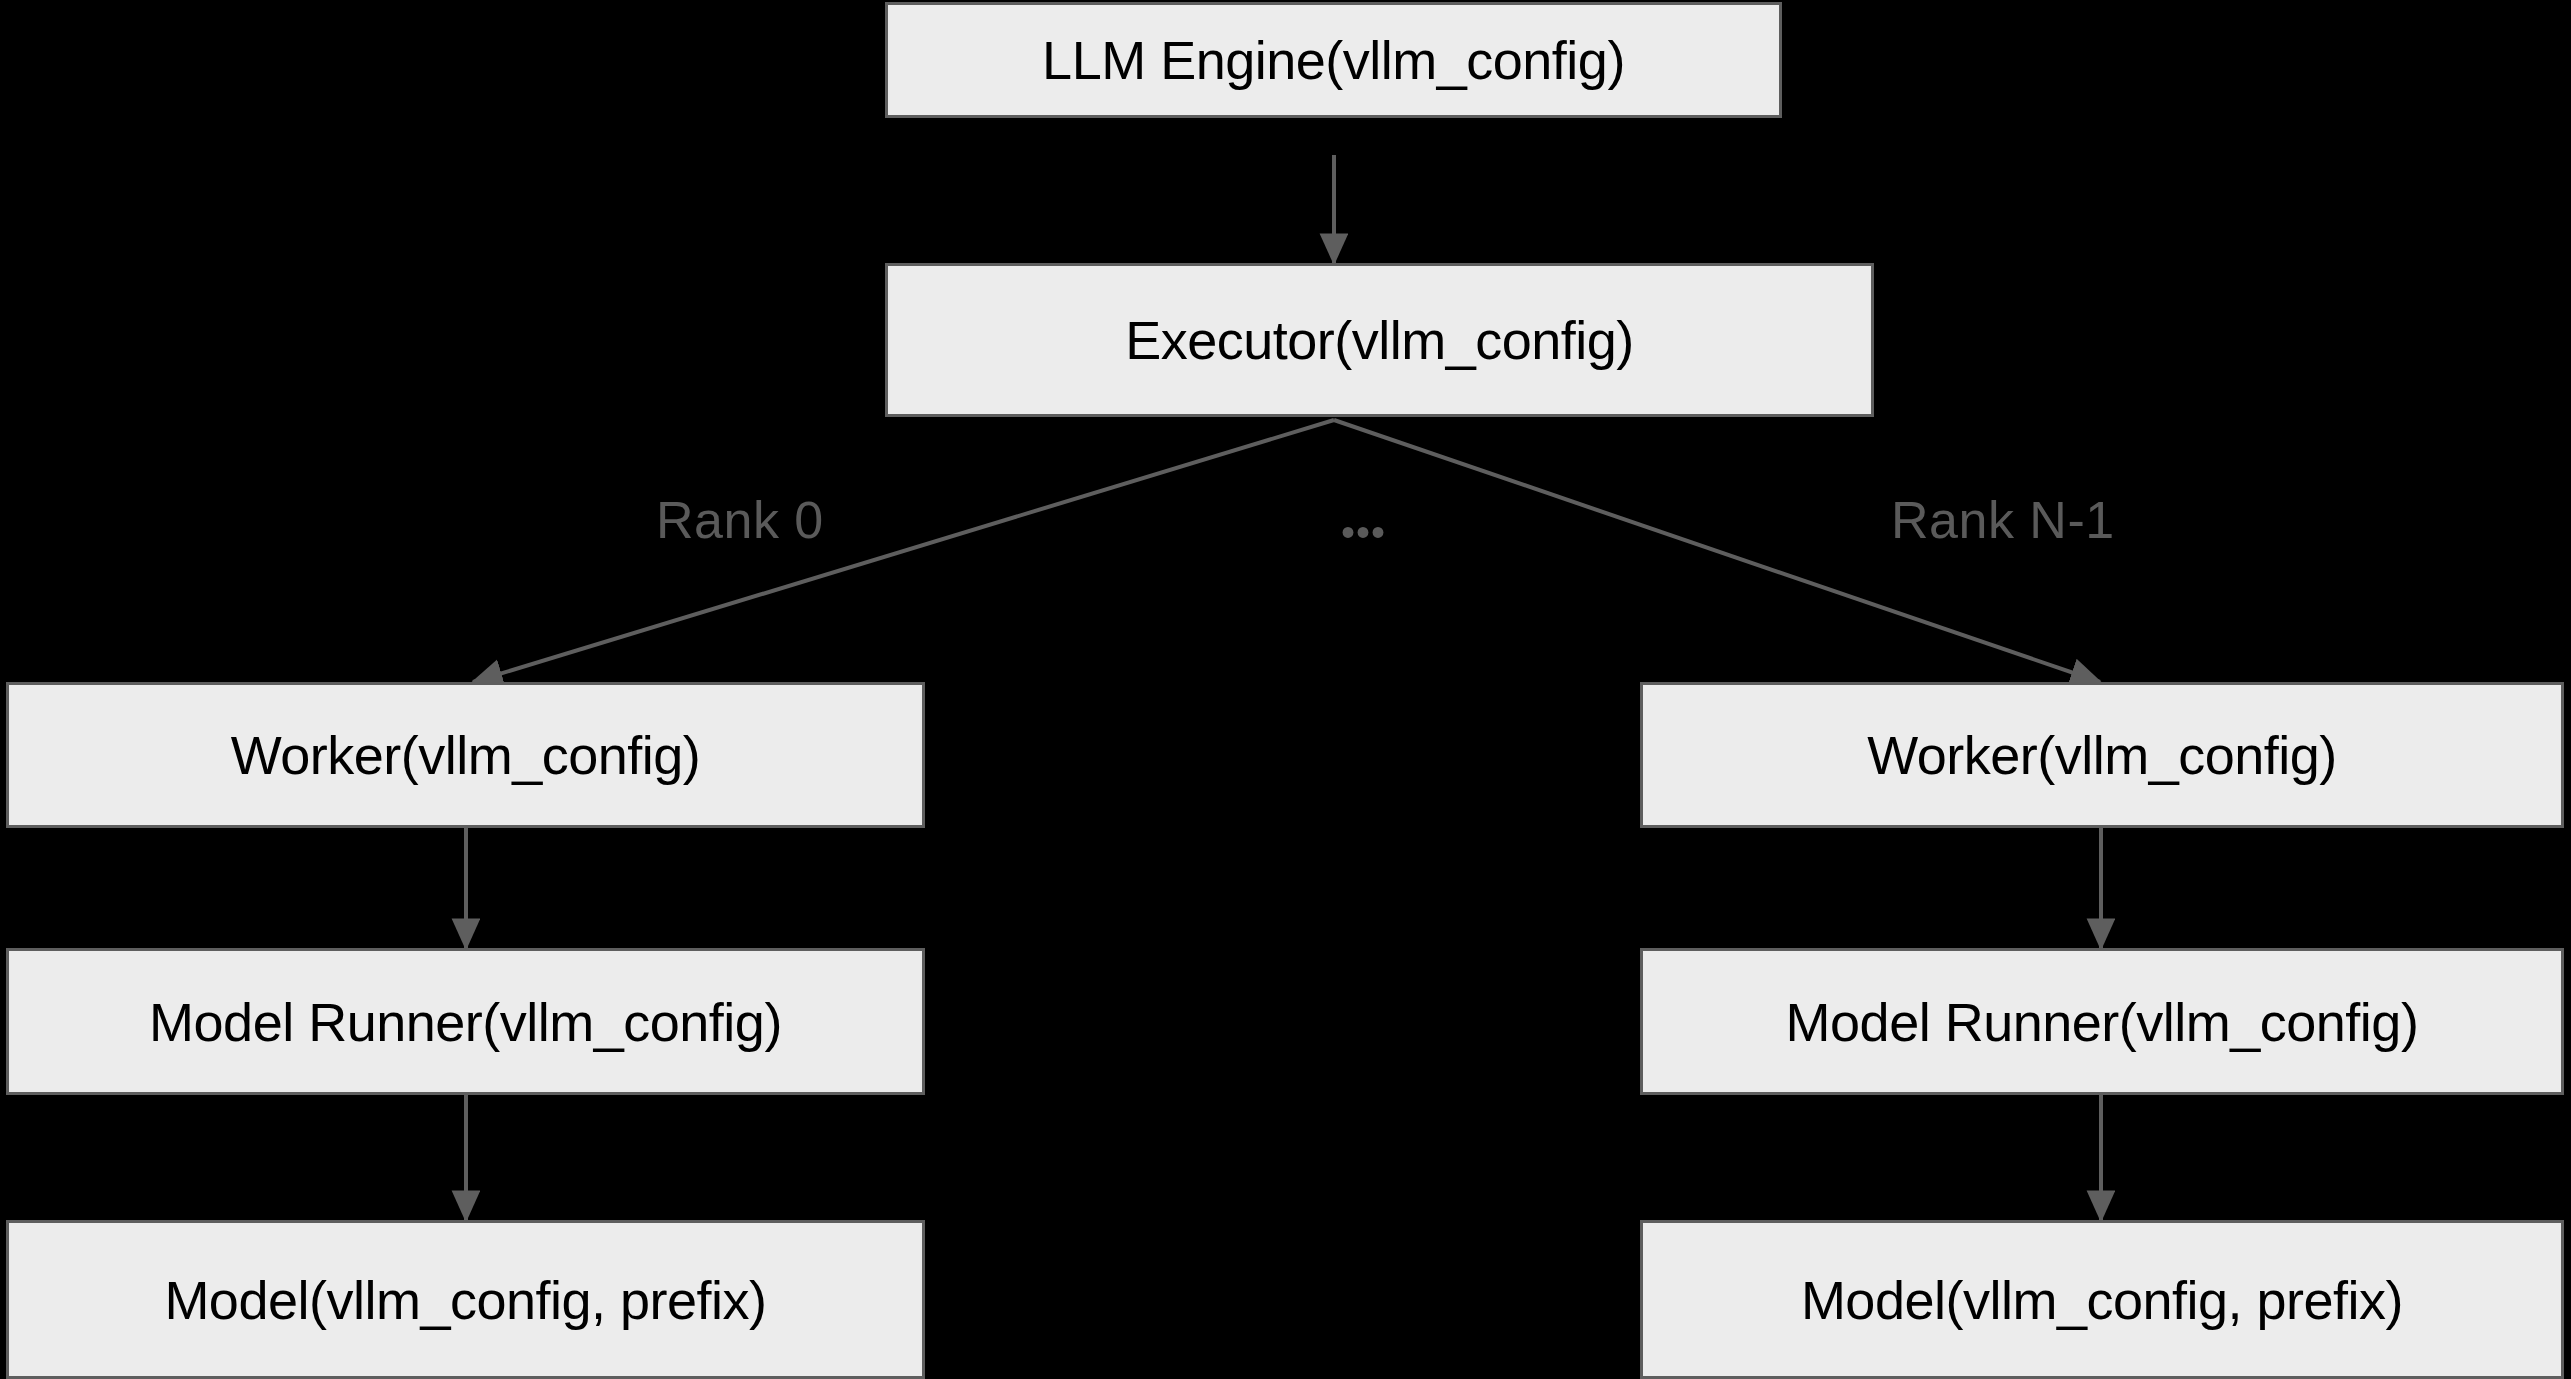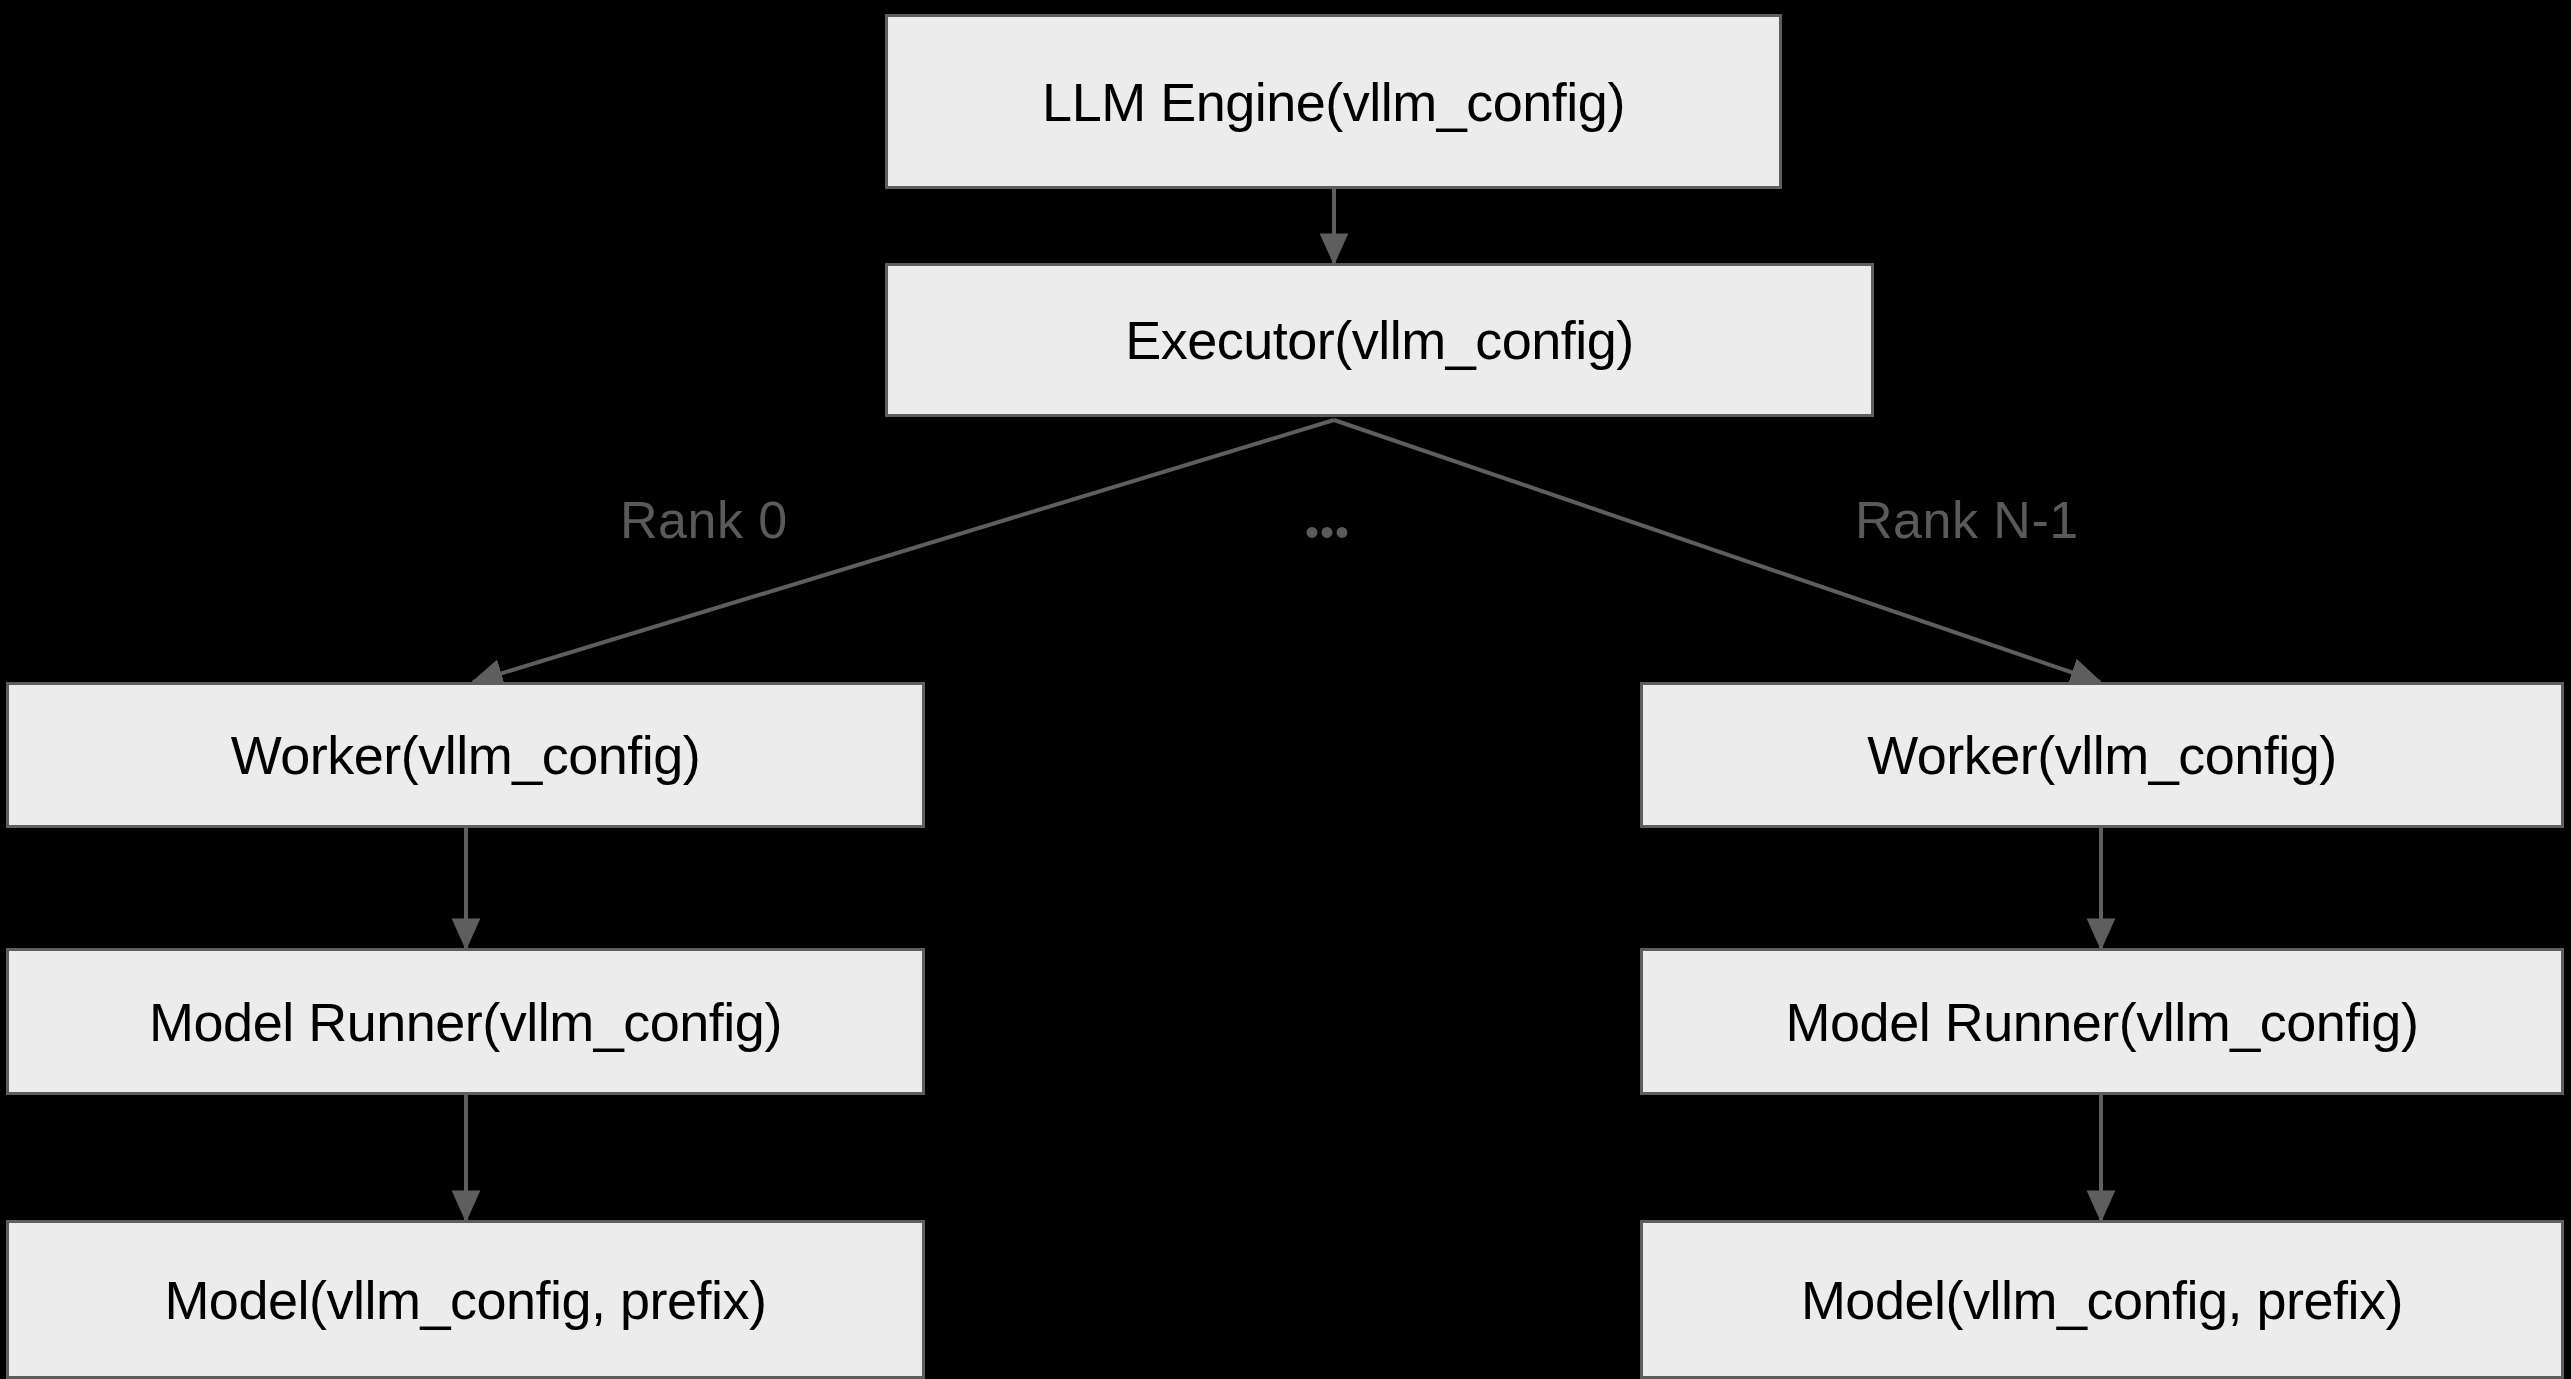--- a/index.html
+++ b/index.html
@@ -32,20 +32,21 @@
     white-space: nowrap;
   }
   .edge-label {
     position: absolute;
     color: #5a5a5a;
     font-family: "Liberation Sans", sans-serif;
     font-size: 52px;
     font-weight: 400;
     white-space: nowrap;
     letter-spacing: 0.5px;
+    margin-left: 36px;
   }
   .edge-label.ellipsis {
     font-size: 40px;
     letter-spacing: 1px;
     line-height: 1;
   }
   #edges {
     position: absolute;
     left: 0;
     top: 0;
@@ -70,21 +71,21 @@
         <line x1="1334" y1="420" x2="473" y2="682" stroke="#5e5e5e" stroke-width="4" marker-end="url(#arrowhead)"></line>
         <line x1="1334" y1="420" x2="2100" y2="682" stroke="#5e5e5e" stroke-width="4" marker-end="url(#arrowhead)"></line>
         <line x1="466" y1="828" x2="466" y2="948" stroke="#5e5e5e" stroke-width="4" marker-end="url(#arrowhead)"></line>
         <line x1="466" y1="1095" x2="466" y2="1220" stroke="#5e5e5e" stroke-width="4" marker-end="url(#arrowhead)"></line>
         <line x1="2101" y1="828" x2="2101" y2="948" stroke="#5e5e5e" stroke-width="4" marker-end="url(#arrowhead)"></line>
         <line x1="2101" y1="1095" x2="2101" y2="1220" stroke="#5e5e5e" stroke-width="4" marker-end="url(#arrowhead)"></line>
       </g>
   </svg>
 
   <div id="nodes-layer">
-      <div class="node" style="left: 885px; top: 2px; width: 897px; height: 175px; background: rgb(236, 236, 236); border-color: rgb(94, 94, 94); color: rgb(0, 0, 0); margin-top: 12px;">
+      <div class="node" style="left: 885px; top: 2px; width: 897px; height: 116px; background: rgb(236, 236, 236); border-color: rgb(94, 94, 94); color: rgb(0, 0, 0);">
         <span>LLM Engine(vllm_config)</span>
       </div>
       <div class="node" style="left: 885px; top: 263px; width: 989px; height: 154px; background: rgb(236, 236, 236); border-color: rgb(94, 94, 94); color: rgb(0, 0, 0);">
         <span>Executor(vllm_config)</span>
       </div>
       <div class="node" style="left: 6px; top: 682px; width: 919px; height: 146px; background: rgb(236, 236, 236); border-color: rgb(94, 94, 94); color: rgb(0, 0, 0);">
         <span>Worker(vllm_config)</span>
       </div>
       <div class="node" style="left: 6px; top: 948px; width: 919px; height: 147px; background: rgb(236, 236, 236); border-color: rgb(94, 94, 94); color: rgb(0, 0, 0);">
         <span>Model Runner(vllm_config)</span>

